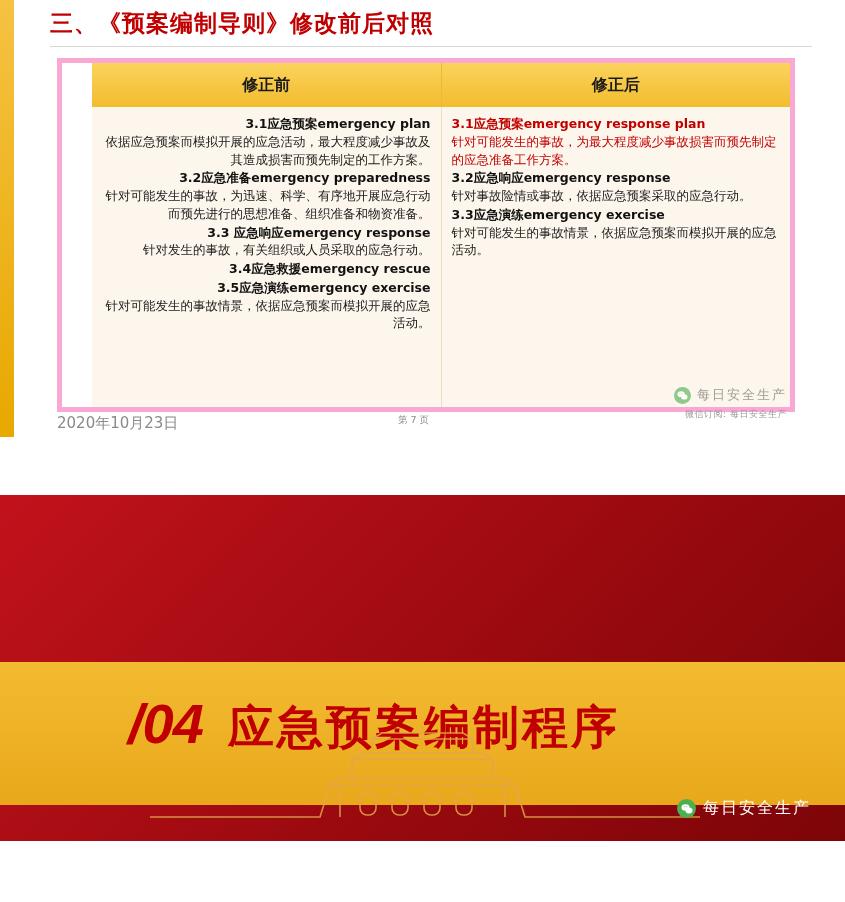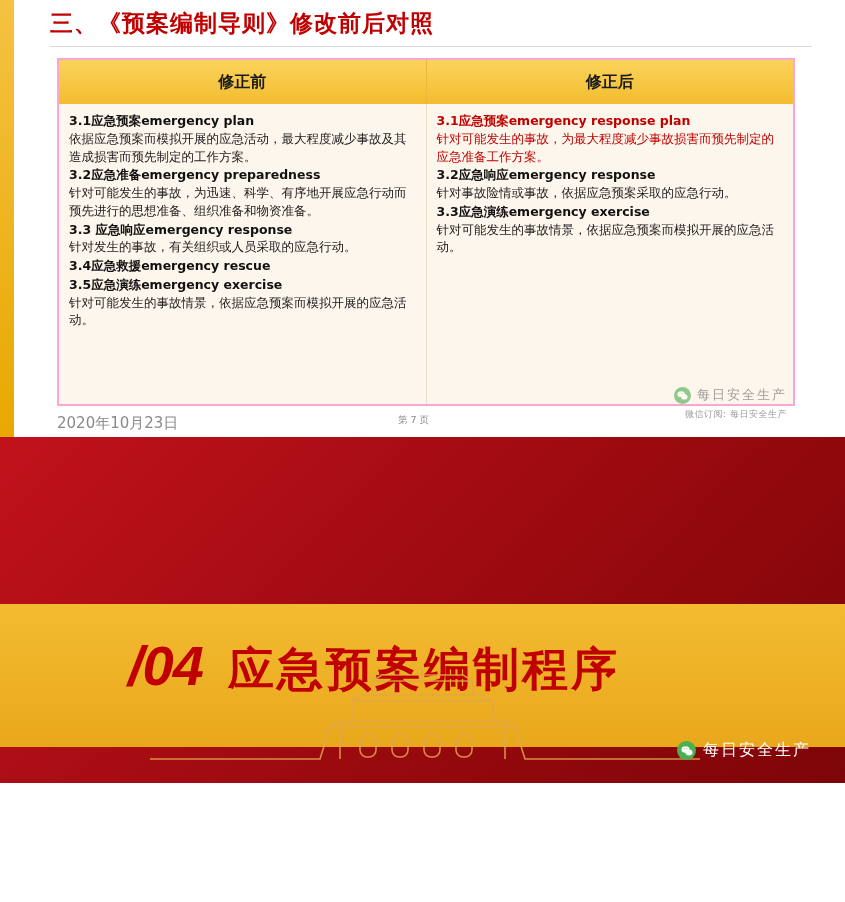--- a/index.html
+++ b/index.html
@@ -9,21 +9,21 @@
     height: 902px;
     background: #ffffff;
     font-family: "Liberation Sans", sans-serif;
     overflow: hidden;
   }
 
   
   .slide1 {
     position: relative;
     width: 845px;
-    height: 437px;
+    height: 495px;
     background: #ffffff;
     padding: 0;
   }
   .s1-left-bar {
     position: absolute;
     left: 0; top: 0;
     width: 14px; height: 437px;
     background: #f0b429;
     background: linear-gradient(180deg,#f5c242 0%, #e8a800 100%);
   }
@@ -40,21 +40,22 @@
     position: absolute;
     left: 50px; top: 46px;
     width: 762px; height: 1px;
     background: #d8d8d8;
   }
 
   .table-wrap {
     position: absolute;
     left: 57px; top: 58px;
     width: 738px;
-    border: 2px solid #f9a8d4;
+    border: 5px solid #f9a8d4;
+    padding-left: 30px;
   }
   .table-head {
     display: flex;
     height: 44px;
     background: #f7c948;
     background: linear-gradient(180deg,#fbd35c 0%, #f2bc2e 100%);
   }
   .table-head .cell {
     flex: 1;
     display: flex;
@@ -69,21 +70,21 @@
 
   .table-body {
     display: flex;
     background: #fdf6ec;
     min-height: 300px;
   }
   .table-body .col {
     flex: 1;
     padding: 8px 10px 10px 10px;
   }
-  .table-body .col.left { border-right: 1px solid #ecdfc6; }
+  .table-body .col.left { border-right: 1px solid #ecdfc6; text-align: right; }
 
   .entry { margin-bottom: 1px; }
   .entry .term {
     font-size: 12.5px;
     font-weight: bold;
     color: #111111;
     line-height: 1.42;
     font-family: "DejaVu Sans", "Liberation Sans", sans-serif;
   }
   .entry .desc {

